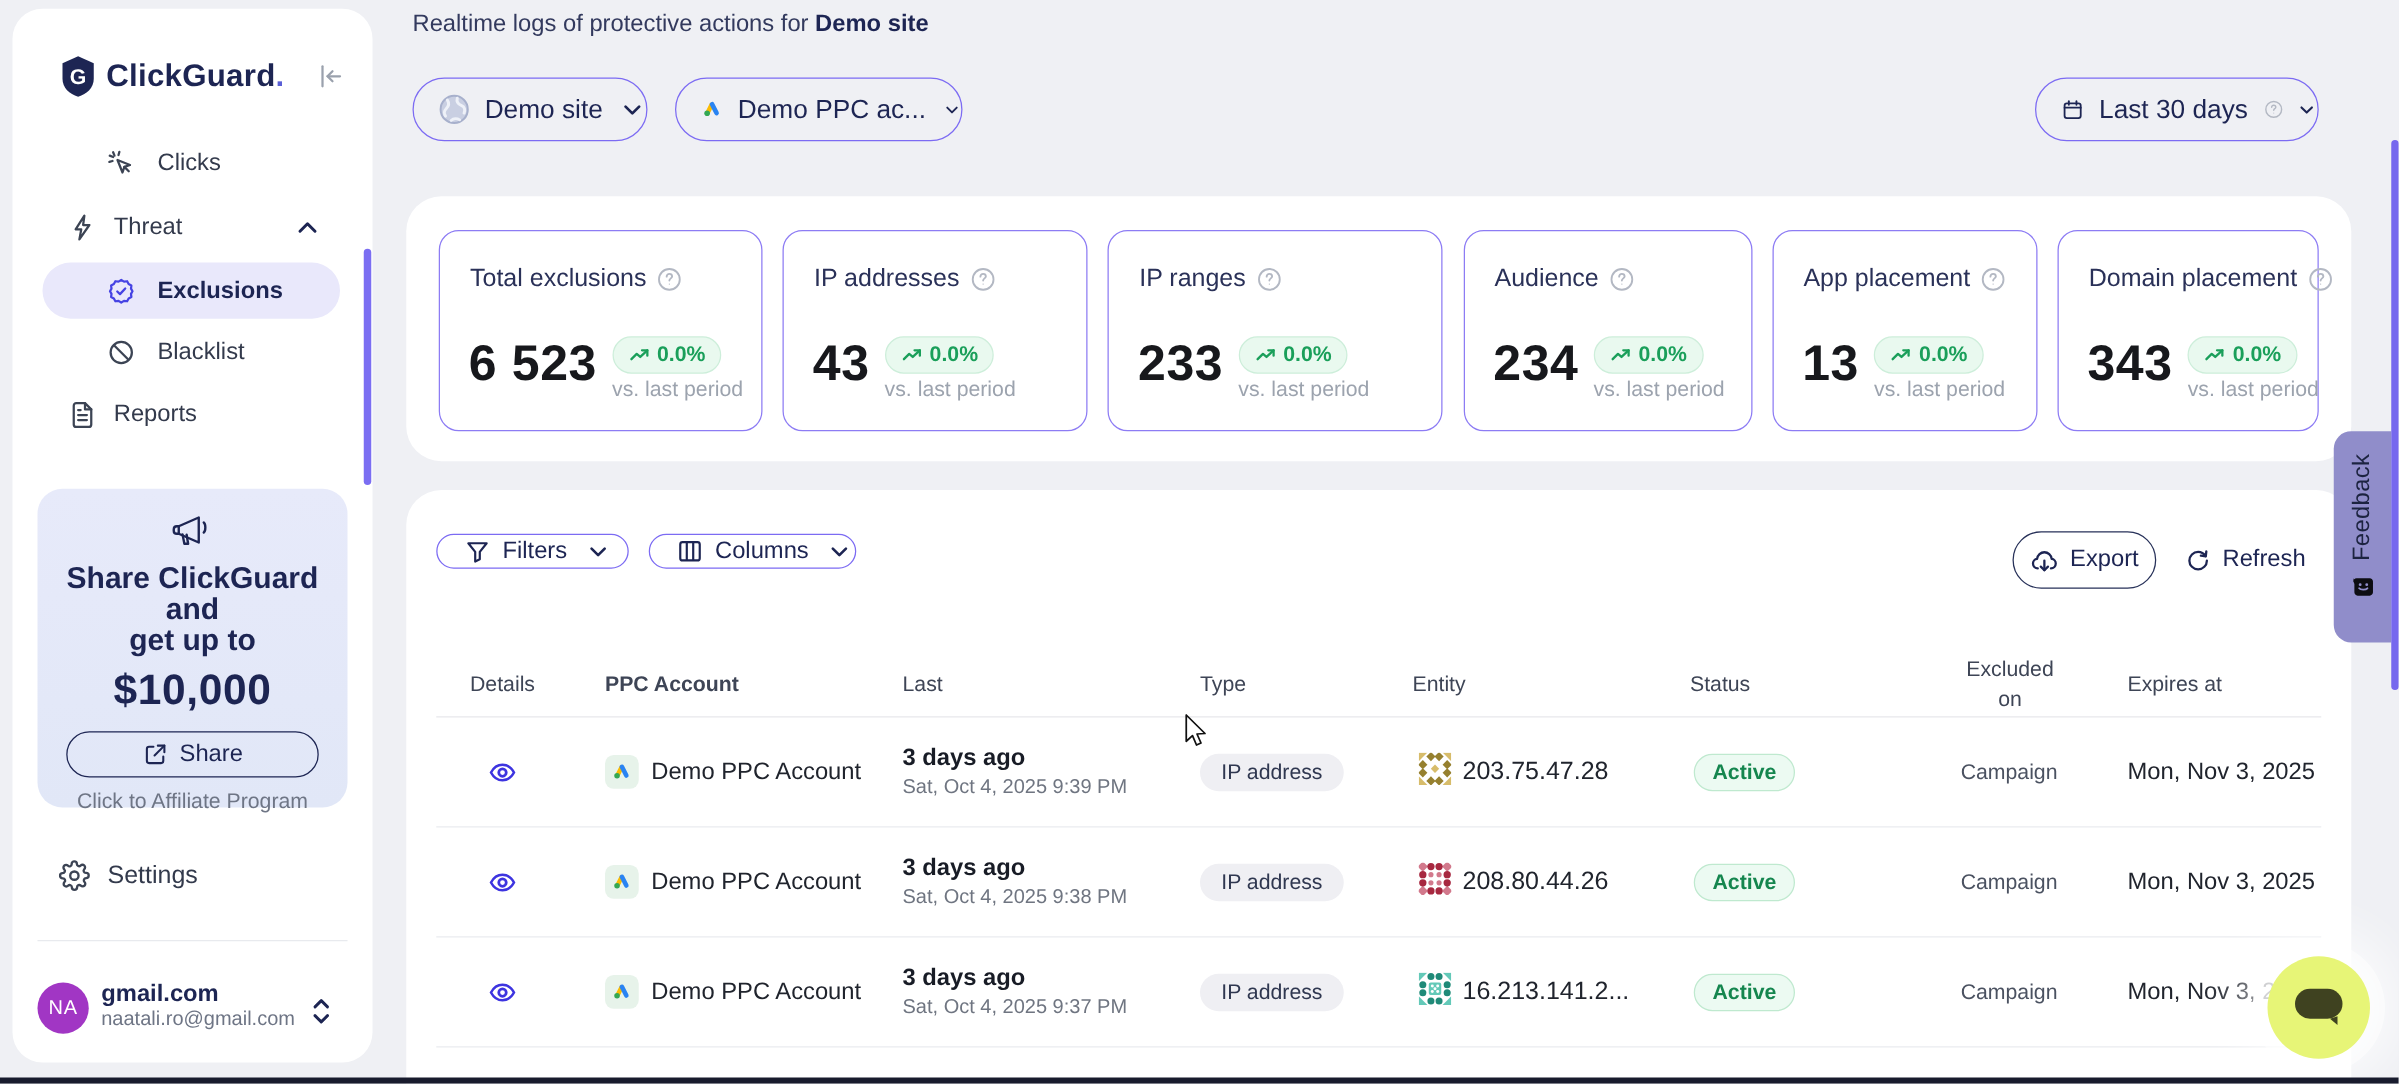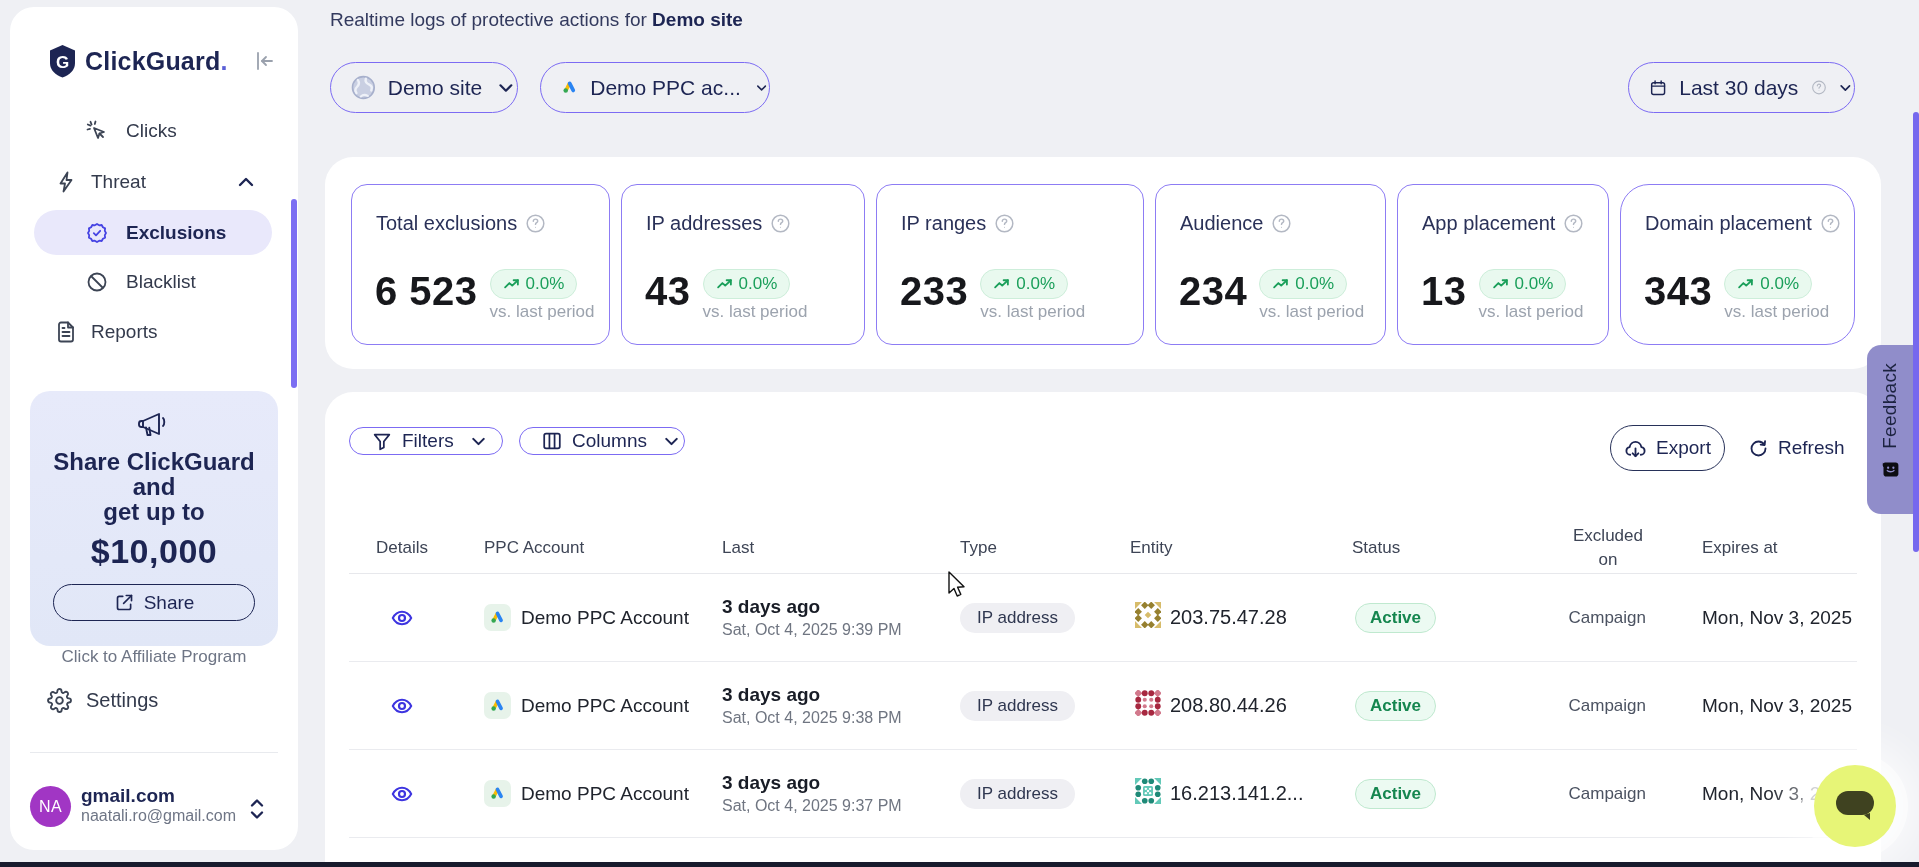--- a/index.html
+++ b/index.html
@@ -40,21 +40,21 @@
     border-radius:20px; text-align:center;
   }
   .promo-ic { margin-top:18px; }
   .promo-title { font-size:24px; font-weight:700; color:#1d2553; line-height:25px; margin-top:4px; }
   .promo-amount { font-size:34px; font-weight:700; color:#1d2553; margin-top:8px; letter-spacing:.5px; }
   .promo-share {
     margin:13px auto 0 auto; width:202px; height:37px; border:1.7px solid #1d2553; border-radius:999px;
     display:flex; align-items:center; justify-content:center; gap:9px;
     font-size:19px; color:#1d2553; background:transparent; cursor:pointer;
   }
-  .promo-affiliate { margin-top:26px; font-size:17px; color:#6e7585; }
+  .promo-affiliate { margin-top:9px; font-size:17px; color:#6e7585; }
 
   .settings-row { position:absolute; left:0; top:669px; width:288px; height:48px; display:flex; align-items:center; cursor:pointer; }
   .settings-row .gear { position:absolute; left:37px; width:25px; height:25px; }
   .settings-row .lbl { position:absolute; left:76px; font-size:20px; color:#333a4c; }
 
   .sidebar-divider { position:absolute; left:20px; top:745px; width:248px; height:1px; background:#e8eaee; }
 
   .user-row { position:absolute; left:0; top:776px; width:288px; height:58px; cursor:pointer; }
   .avatar {
     position:absolute; left:20px; top:3px; width:41px; height:41px; border-radius:50%;
@@ -89,28 +89,28 @@
   }
   .stats-row { position:absolute; left:26px; top:27px; width:1504px; display:flex; justify-content:space-between; }
   .stat-card {
     height:161px; border:1px solid #8d7cf4; border-radius:16px; background:#fff; position:relative;
   }
   .stat-card:nth-child(1){ width:259px; }
   .stat-card:nth-child(2){ width:244px; }
   .stat-card:nth-child(3){ width:268px; }
   .stat-card:nth-child(4){ width:231px; }
   .stat-card:nth-child(5){ width:212px; }
-  .stat-card:nth-child(6){ width:235px;border-radius:29px; }
+  .stat-card:nth-child(6){ width:209px; }
   .stat-title { position:absolute; left:24px; top:27px; font-size:20px; color:#2a3158; display:flex; align-items:center; gap:8px; white-space:nowrap; }
   .stat-bottom { position:absolute; left:23px; top:84px; display:flex; align-items:flex-start; }
   .stat-value { font-size:40px; font-weight:700; color:#17181c; line-height:44px; letter-spacing:.5px; white-space:nowrap; }
   .stat-right { margin-left:12px; }
   .stat-badge {
     height:30px; padding:0 12px; background:#e9f9ef; border:1px solid #cdeeda; border-radius:999px;
-    display:inline-flex; align-items:center; gap:6px; font-size:17px; font-weight:400; color:#1a9f5a;
+    display:inline-flex; align-items:center; gap:6px; font-size:17px; font-weight:700; color:#1a9f5a;
   }
   .stat-caption { margin-top:3px; font-size:17px; color:#9ca3ae; white-space:nowrap; }
 
   
   .table-panel {
     position:absolute; left:325px; top:392px; width:1556px; height:520px;
     background:#fff; border-radius:28px; overflow:hidden;
   }
   .tool-btn {
     position:absolute; top:35px; height:28px; border:1px solid #7c6bf3; border-radius:999px;
@@ -127,21 +127,21 @@
   }
   .btn-refresh {
     position:absolute; left:1423px; top:33px; height:46px; display:flex; align-items:center; gap:9px;
     font-size:19px; color:#1d2553; cursor:pointer; background:transparent; border:none;
   }
 
   .grid-row { display:grid; grid-template-columns:106px 250px 240px 170px 225px 180px 126px 211px; }
   .thead { position:absolute; left:24px; top:118px; width:1508px; height:64px; border-bottom:1px solid #e7e8ec; }
   .th { font-size:17px; color:#3e4556; display:flex; align-items:center; padding-top:13px; }
   .th-details { justify-content:center; }
-  .th-ppc { padding-left:29px; }
+  .th-ppc { padding-left:29px;font-weight:bold; }
   .th-time { padding-left:17px; }
   .th-type { padding-left:15px; }
   .th-entity { padding-left:15px; }
   .th-status { padding-left:12px; }
   .th-excluded { justify-content:flex-end; text-align:center; }
   .th-excluded span { display:inline-block; max-width:76px; line-height:24px; }
   .th-expires { padding-left:56px; }
 
   .tbody { position:absolute; left:24px; top:182px; width:1508px; }
   .trow { height:88px; border-bottom:1px solid #eaebef; align-items:center; }

